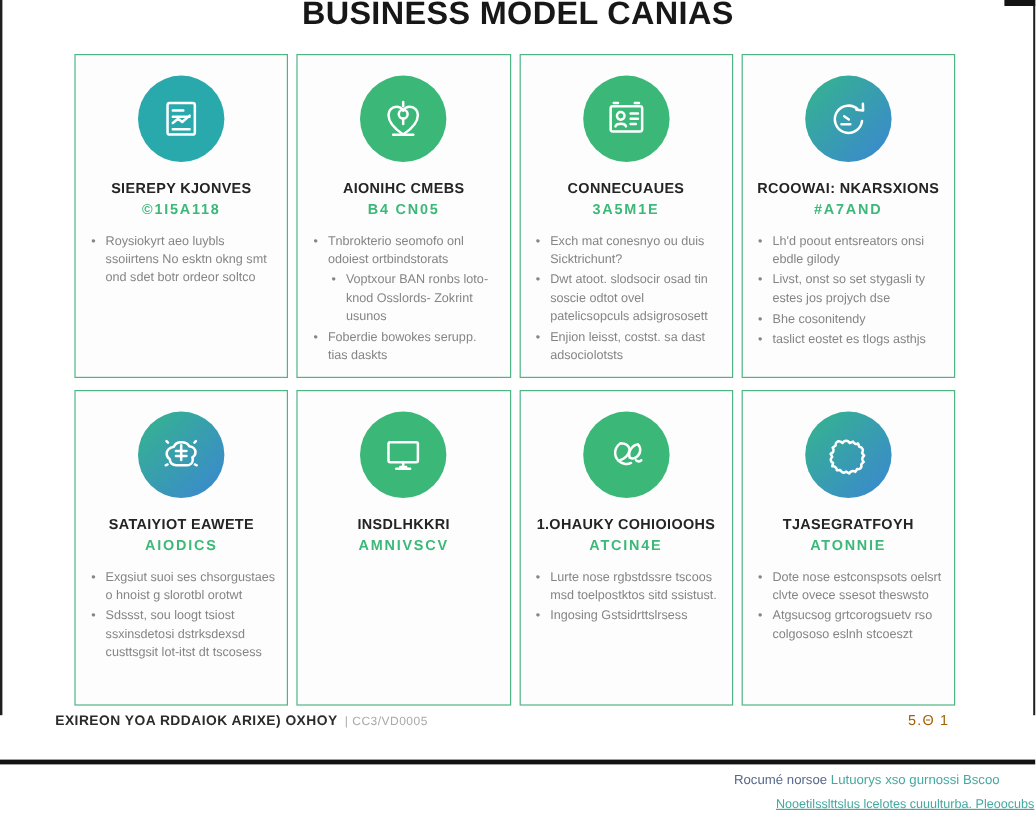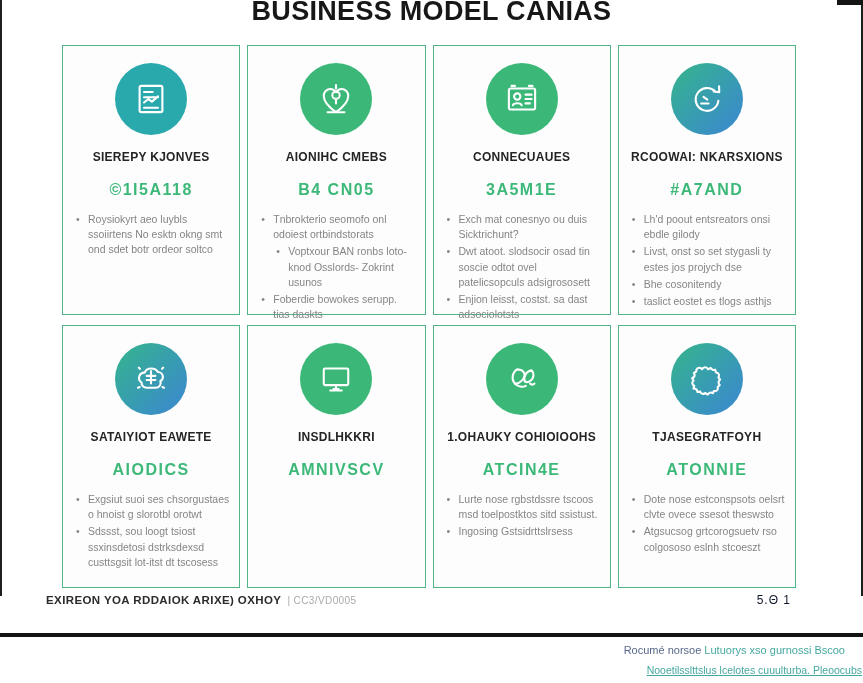--- a/index.html
+++ b/index.html
@@ -13,35 +13,35 @@
     font-size:27px;font-weight:bold;color:#171717;letter-spacing:.3px;margin:0;}
   .grid{position:absolute;left:62px;top:45px;width:734px;display:grid;
     grid-template-columns:repeat(4,1fr);grid-template-rows:270px 263px;
     column-gap:7px;row-gap:10px;}
   .card{border:1.5px solid #4fb585;background:#fdfdfd;text-align:center;
     padding-top:17px;box-sizing:border-box;}
   .icon-circle{width:72px;height:72px;border-radius:50%;margin:0 auto;
     display:flex;align-items:center;justify-content:center;}
   .card-title{margin-top:15px;font-size:12px;font-weight:bold;color:#242424;
     letter-spacing:.3px;line-height:1.25;padding:0 6px;}
-  .card-subtitle{margin-top:16px;font-size:16px;font-weight:bold;letter-spacing:1.5px;}
+  .card-subtitle{margin-top:2px;font-size:12px;font-weight:bold;letter-spacing:1.5px;}
   .bullets{margin-top:13px;padding:0 9px 0 13px;text-align:left;}
   .bullet{display:flex;gap:5px;font-size:10.5px;color:#858585;line-height:1.45;
     margin-bottom:2px;}
   .bullet .marker{flex:0 0 7px;}
   .bullet.lvl2{margin-left:15px;}
   .footer{position:absolute;top:593px;left:0;width:863px;box-sizing:border-box;
     display:flex;justify-content:space-between;align-items:baseline;
     padding:0 72px 0 46px;}
   .footer-left{font-size:11.5px;font-weight:bold;color:#2b2b2b;letter-spacing:.4px;}
   .footer-code{font-weight:normal;color:#a9a9a9;font-size:10px;margin-left:6px;}
-  .footer-right{font-size:12px;color:#0f172a;letter-spacing:1px;}
+  .footer-right{font-size:12px;color:#a16207;letter-spacing:1px;}
   .rule{position:absolute;top:633px;left:0;width:100%;height:4px;background:#131313;}
   .bottom-note{position:absolute;top:641px;left:0;width:100%;text-align:right;}
-  .note-line1{padding-right:18px;margin-top:3px;font-size:11px;white-space:nowrap;}
+  .note-line1{padding-right:30px;margin-top:3px;font-size:11px;white-space:nowrap;}
   .note-line2{padding-right:1px;margin-top:8px;font-size:10.5px;white-space:nowrap;}
 </style>
 </head>
 <body>
 
 <div class="page">
   <div class="edge edge-left"></div>
   <div class="edge edge-right"></div>
   <div class="corner-mark"></div>
 

